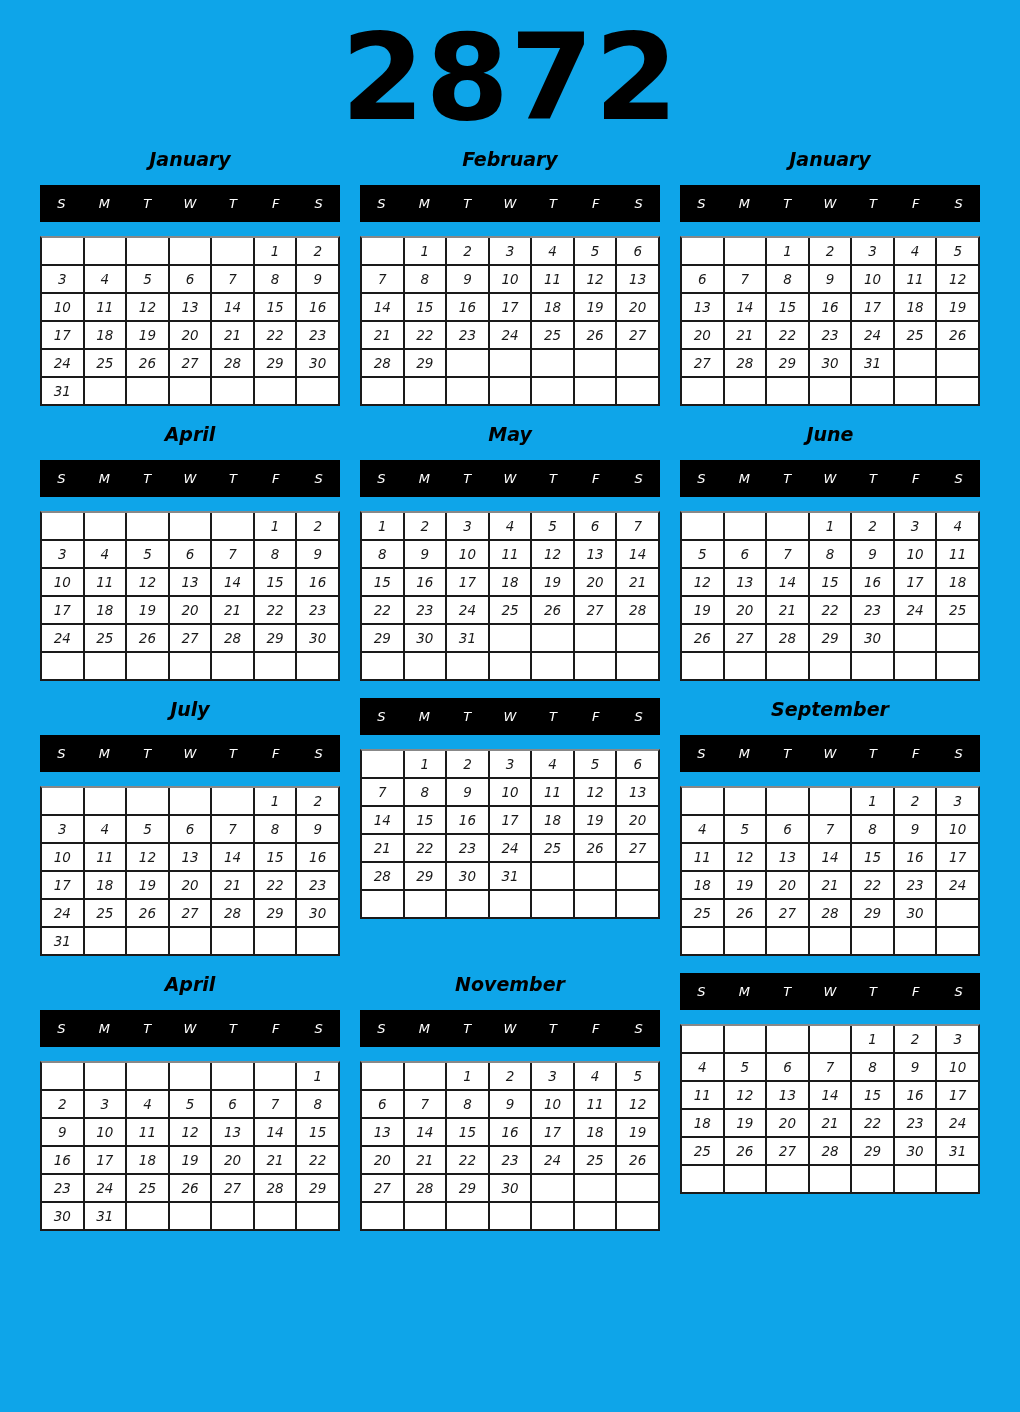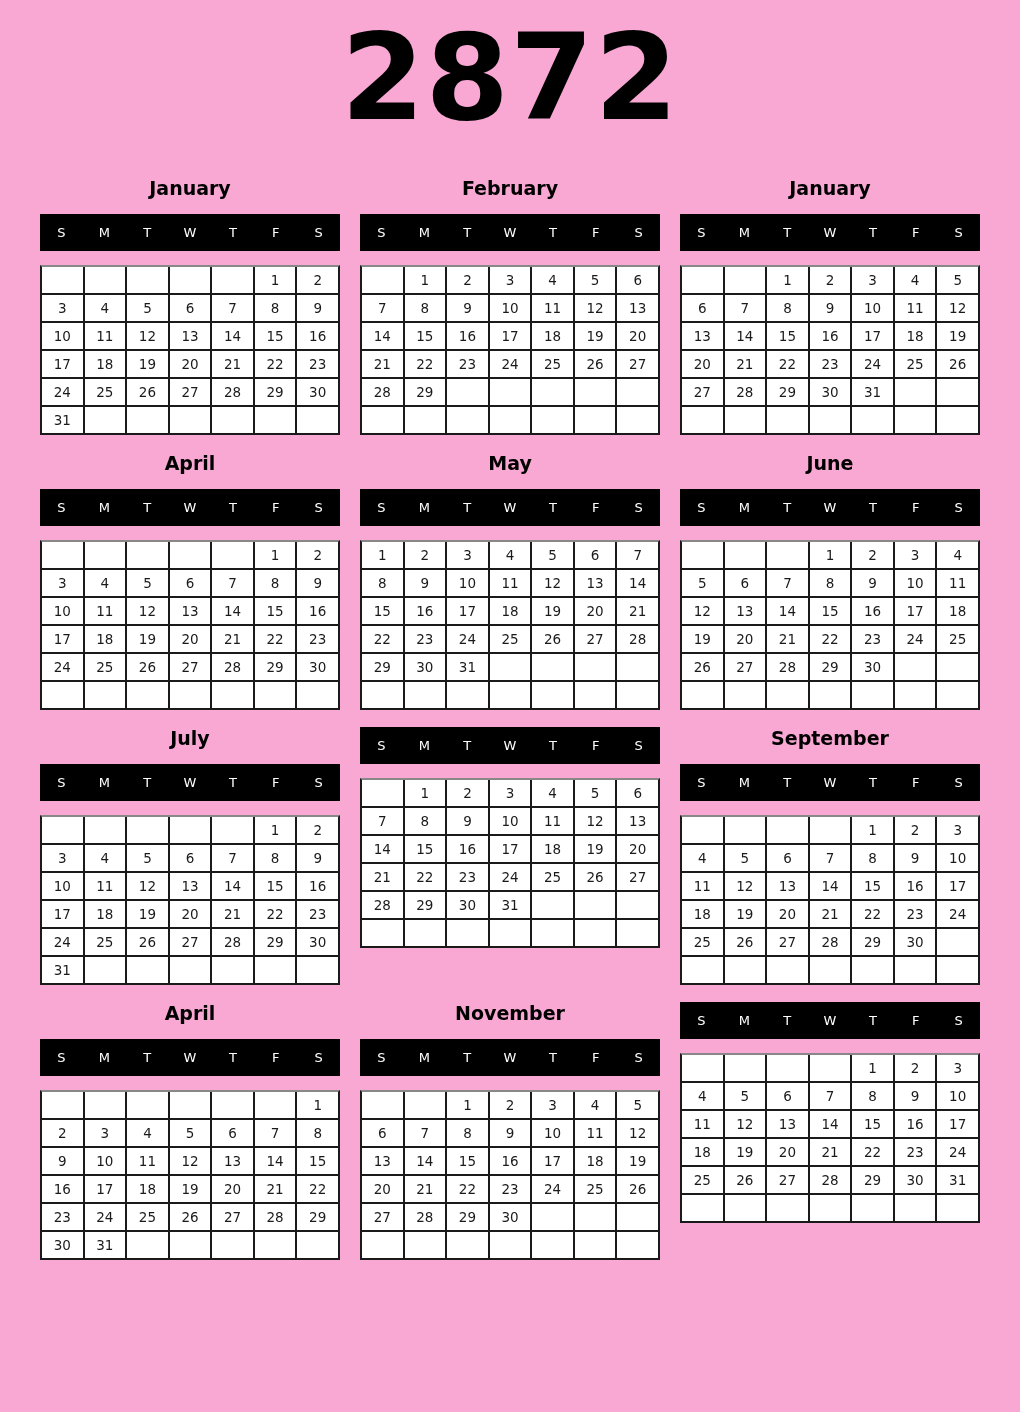--- a/index.html
+++ b/index.html
@@ -5,39 +5,40 @@
   html, body {
     margin: 0;
     padding: 0;
     background: #ffffff;
     font-family: "DejaVu Sans", "Liberation Sans", sans-serif;
   }
   .page {
     position: relative;
     width: 1020px;
     height: 1412px;
-    background: #f9a8d4;
+    background: #0ea5e9;
     overflow: hidden;
   }
   .year-title {
     margin: 12px 0 0 0;
     font-size: 120px;
     line-height: 1.1;
     font-weight: bold;
     text-align: center;
     color: #000000;
     letter-spacing: 1px;
   }
   .months-grid {
     display: grid;
     grid-template-columns: repeat(3, 300px);
     column-gap: 20px;
     row-gap: 17px;
     justify-content: center;
-    margin-top: 33px;
+    margin-top: 4px;
+    font-style: italic;
   }
   .month {
     width: 300px;
   }
   .month-name {
     margin: 0 0 15px 0;
     font-size: 19px;
     font-weight: bold;
     text-align: center;
     color: #000000;

